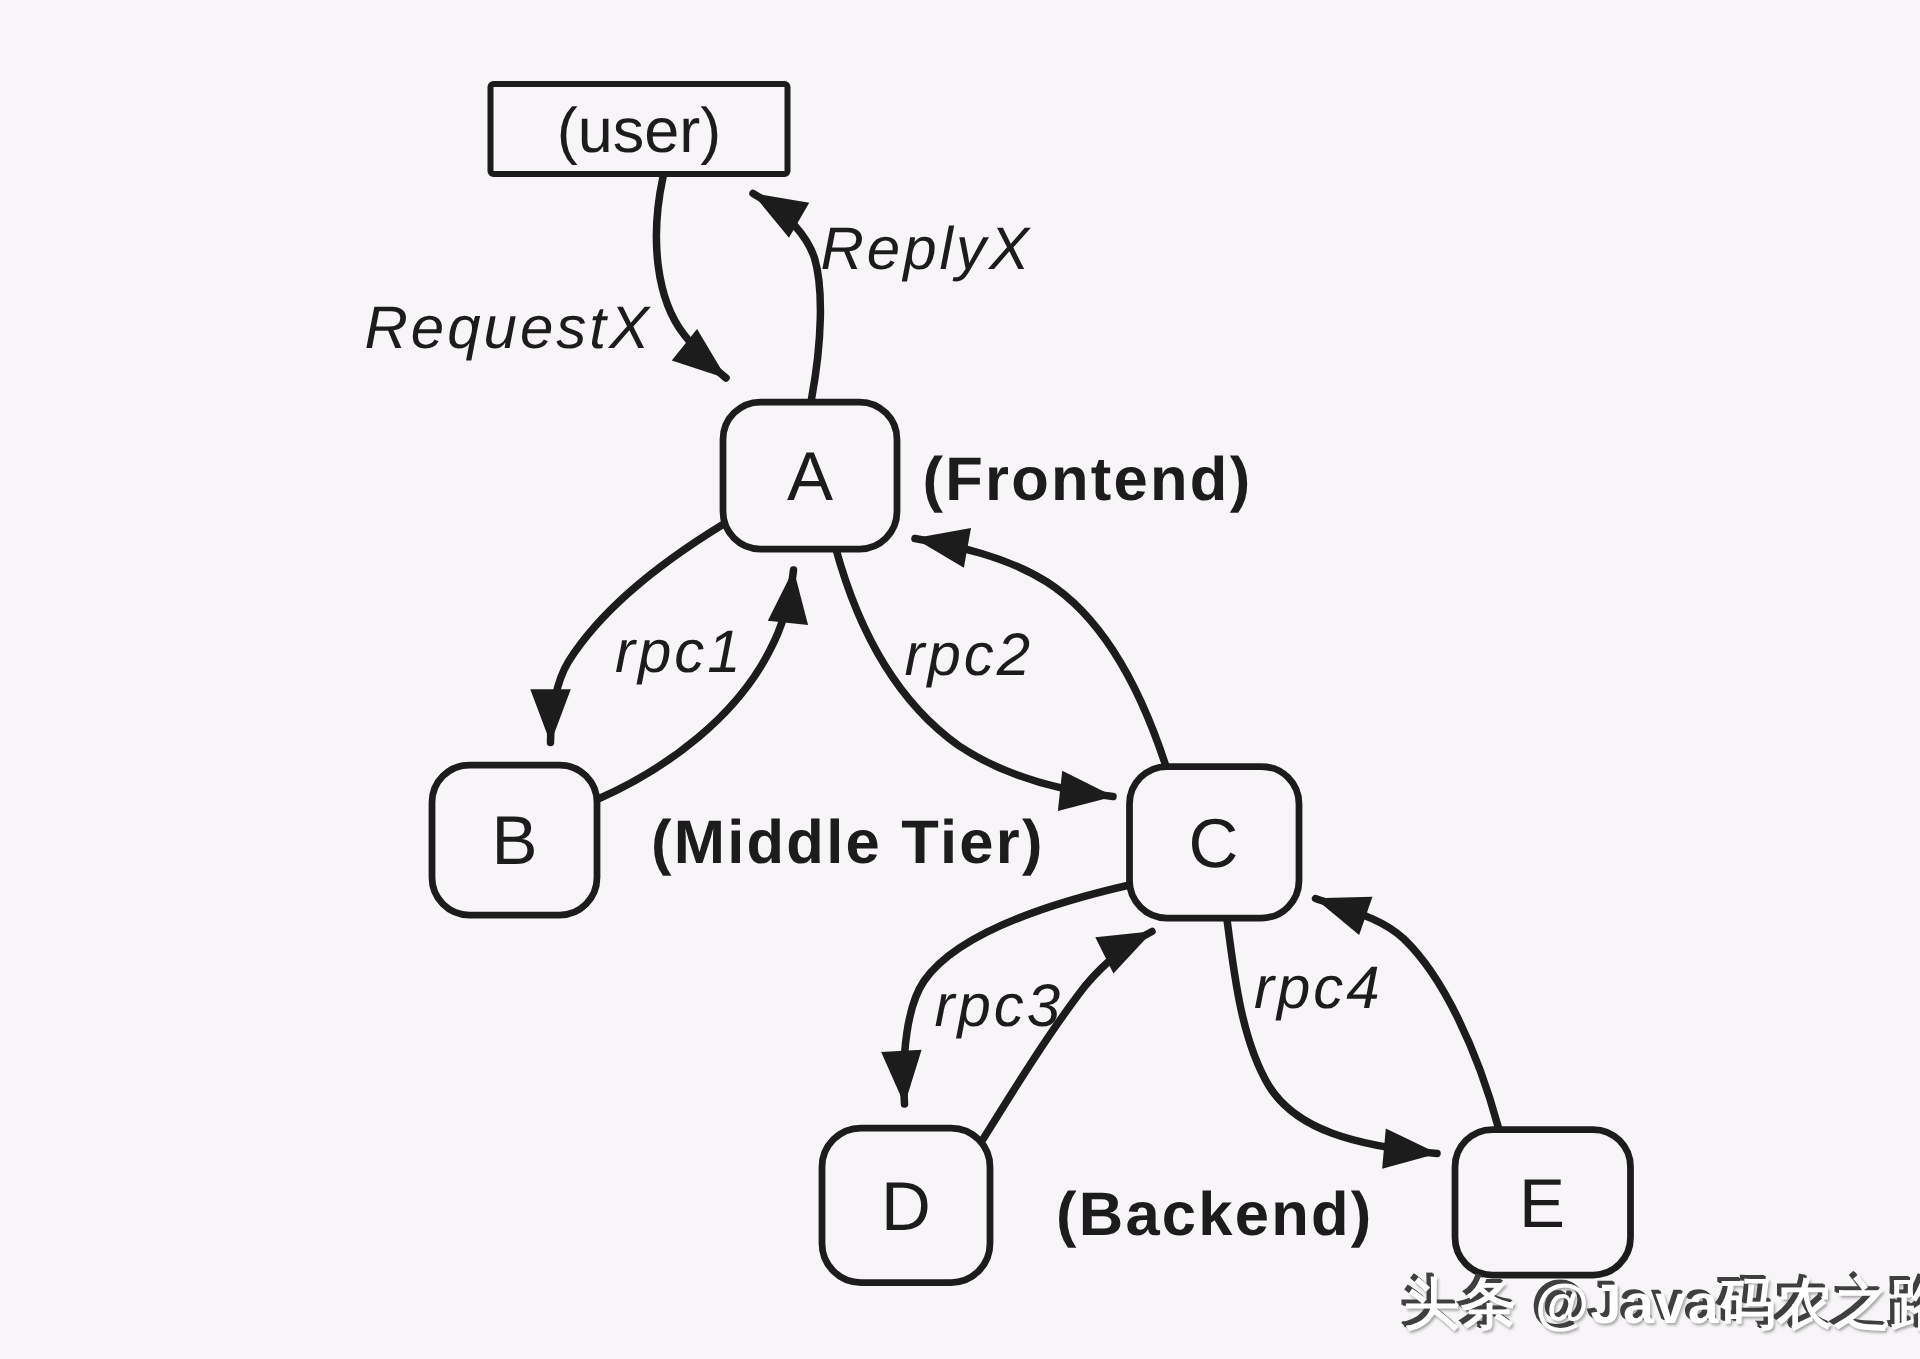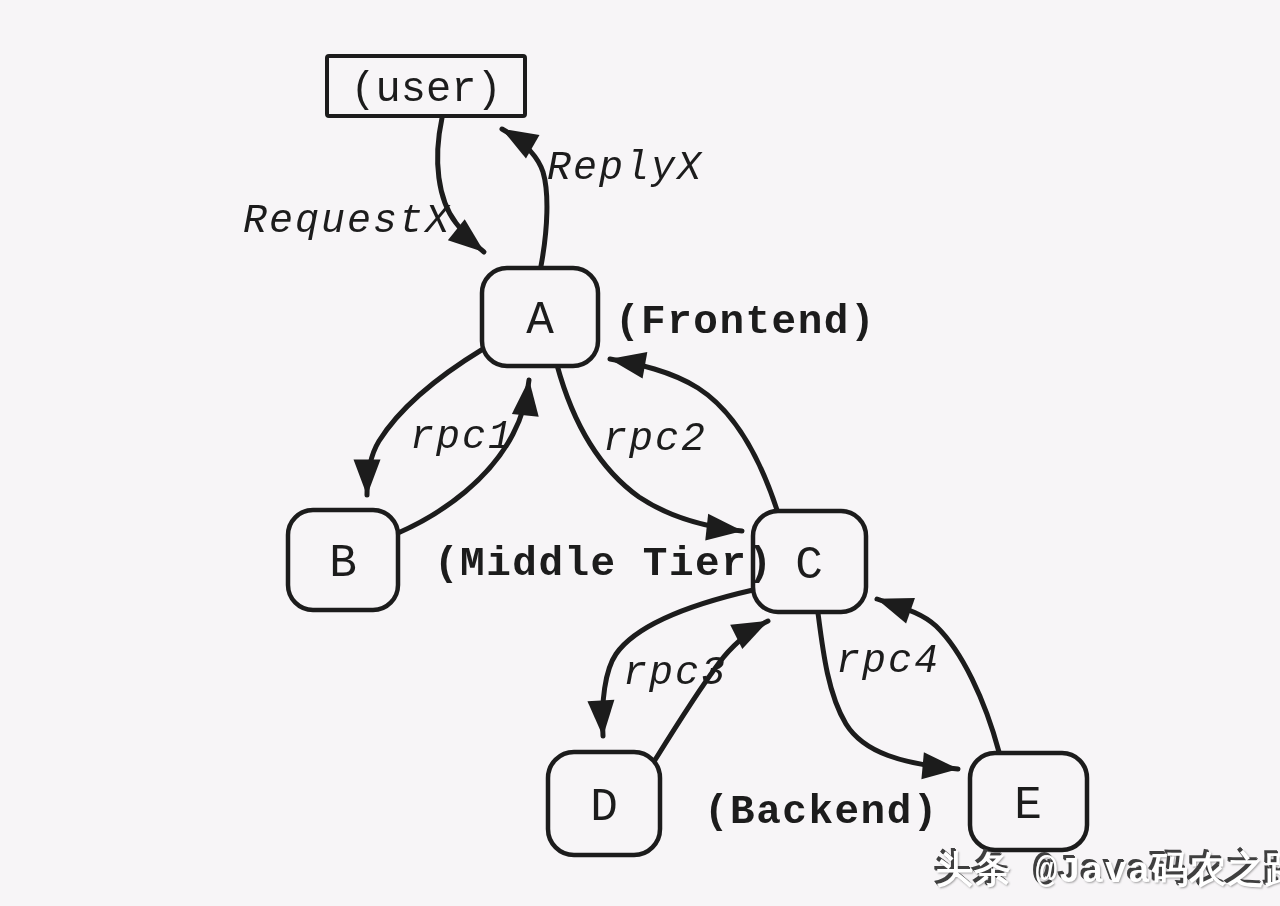--- a/index.html
+++ b/index.html
@@ -8,21 +8,21 @@
     --wm-fill:#ffffff;
     --wm-shadow:#3f3f3f;
   }
   html,body{margin:0;padding:0;}
   body{background:var(--bg);}
   .stage{
     position:relative;
     width:1280px;height:906px;
     background:var(--bg);
     overflow:hidden;
-    font-family:Liberation Mono, monospace;
+    font-family:Liberation Sans, sans-serif;
   }
   svg{display:block;}
   .edge{
     fill:none;
     stroke:var(--ink);
     stroke-width:5;
     stroke-linecap:round;
   }
   .node-box{
     fill:var(--bg);

